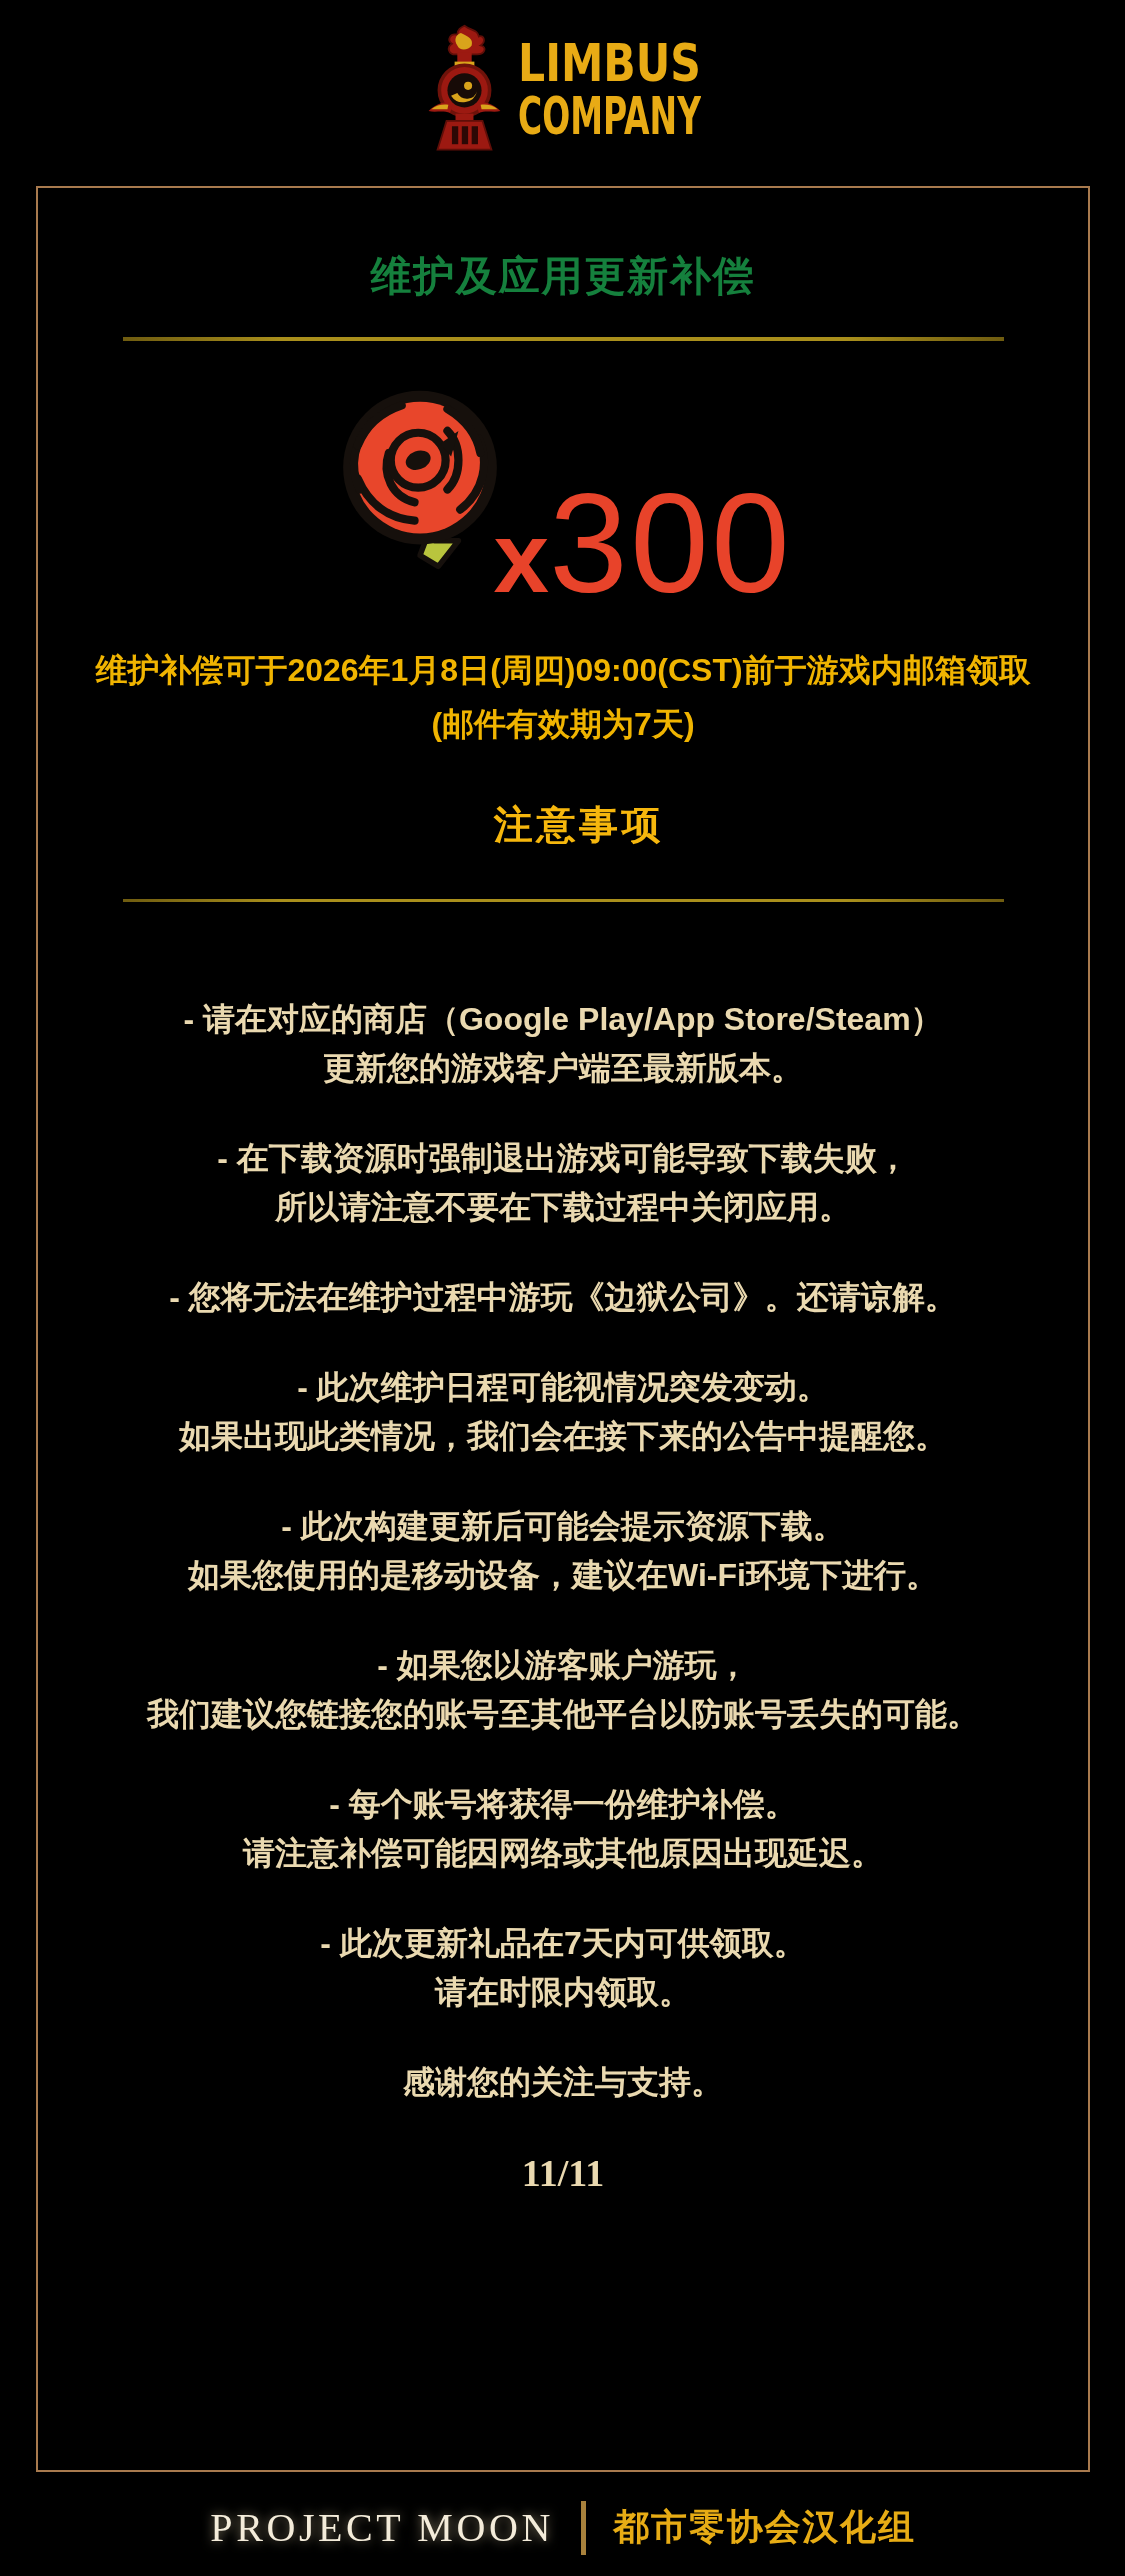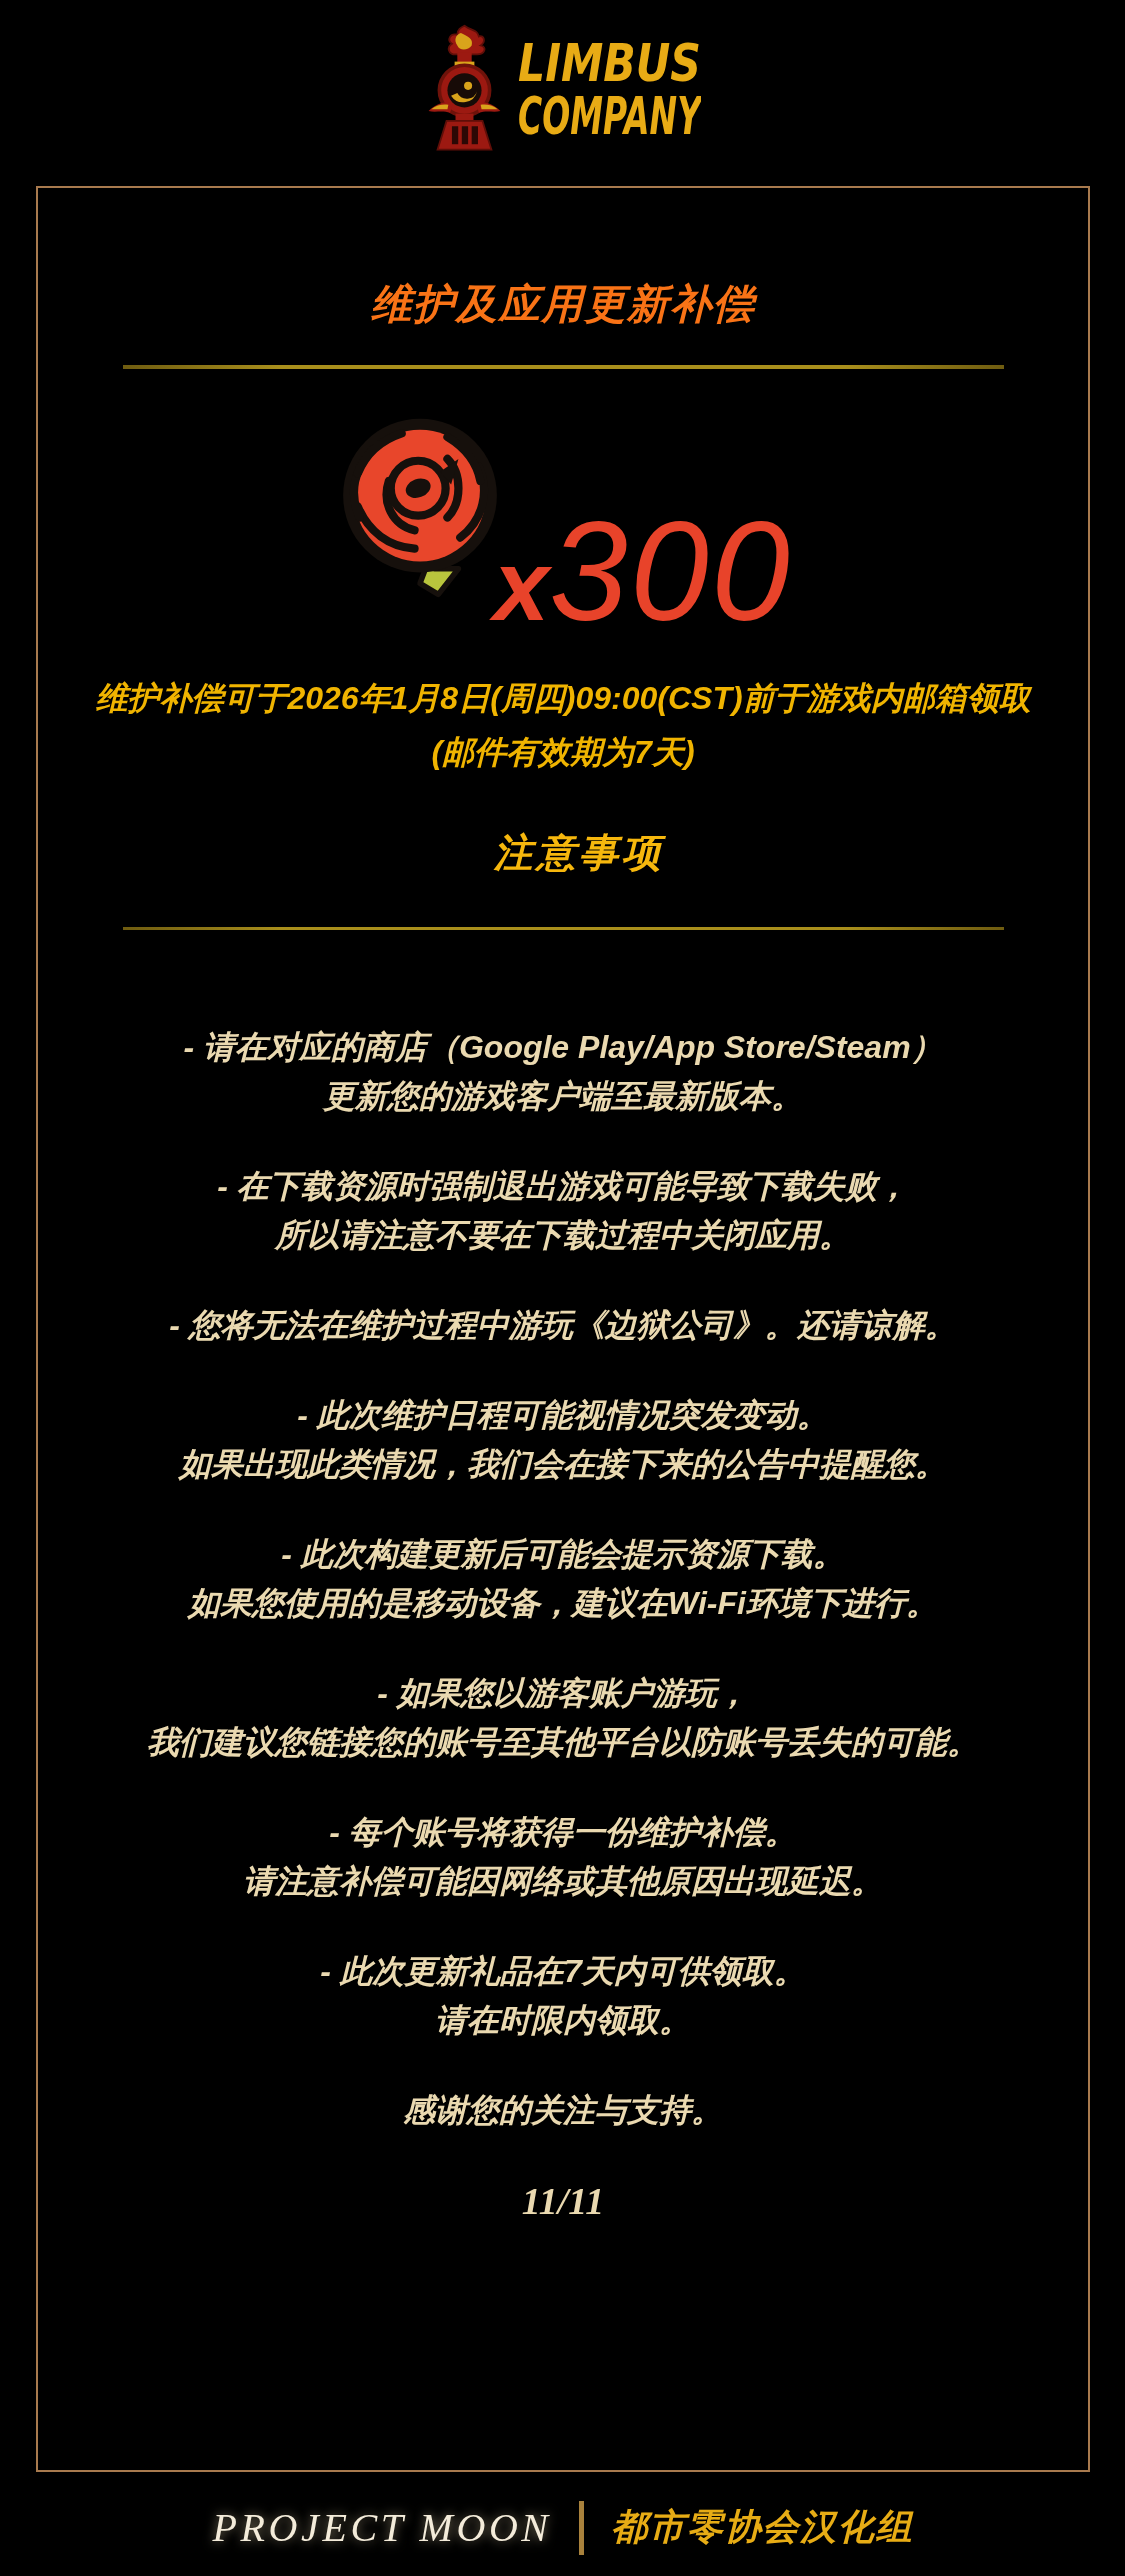--- a/index.html
+++ b/index.html
@@ -1,39 +1,38 @@
 <!DOCTYPE html>
 <html style="font-size:14.3px"><head>
 <meta charset="utf-8">
 <style>
   html,body{margin:0;padding:0;background:#000;}
   .page{
     position:relative;width:1126px;height:2560px;background:#000;overflow:hidden;
     font-family:"Liberation Sans",sans-serif;
-    font-style:italic;
   }
   
   .logo-row{
     position:absolute;top:23px;left:0;right:0;
     display:flex;justify-content:center;align-items:flex-start;gap:14.3px;
   }
   .emblem{width:79px;height:132px;}
   .wordmark{width:183px;height:130px;margin-top:12.5px;}
   .wordmark text{
     font-family:"DejaVu Sans","Liberation Sans",sans-serif;
     font-weight:bold;fill:#e8ab15;
   }
   
   .notice-box{
     position:absolute;left:36px;top:186px;width:1054px;height:2286px;
     border:2.7px solid #a87a4e;box-sizing:border-box;text-align:center;
   }
   .title{
-    margin:91px 0 0;font-size:41px;line-height:50px;font-weight:700;
-    color:#f97316;letter-spacing:1.8px;
+    margin:63px 0 0;font-size:41px;line-height:50px;font-weight:700;
+    color:#15803d;letter-spacing:1.8px;
   }
   .divider{
     width:881px;height:3.6px;margin:36px auto 0;border:0;
     background:linear-gradient(90deg,#6f5c10,#a98f1c 18%,#a98f1c 82%,#6f5c10);
   }
   .divider.second{margin-top:50px;}
   
   .reward-row{
     margin-top:46px;height:224px;
     display:flex;justify-content:center;align-items:flex-start;

